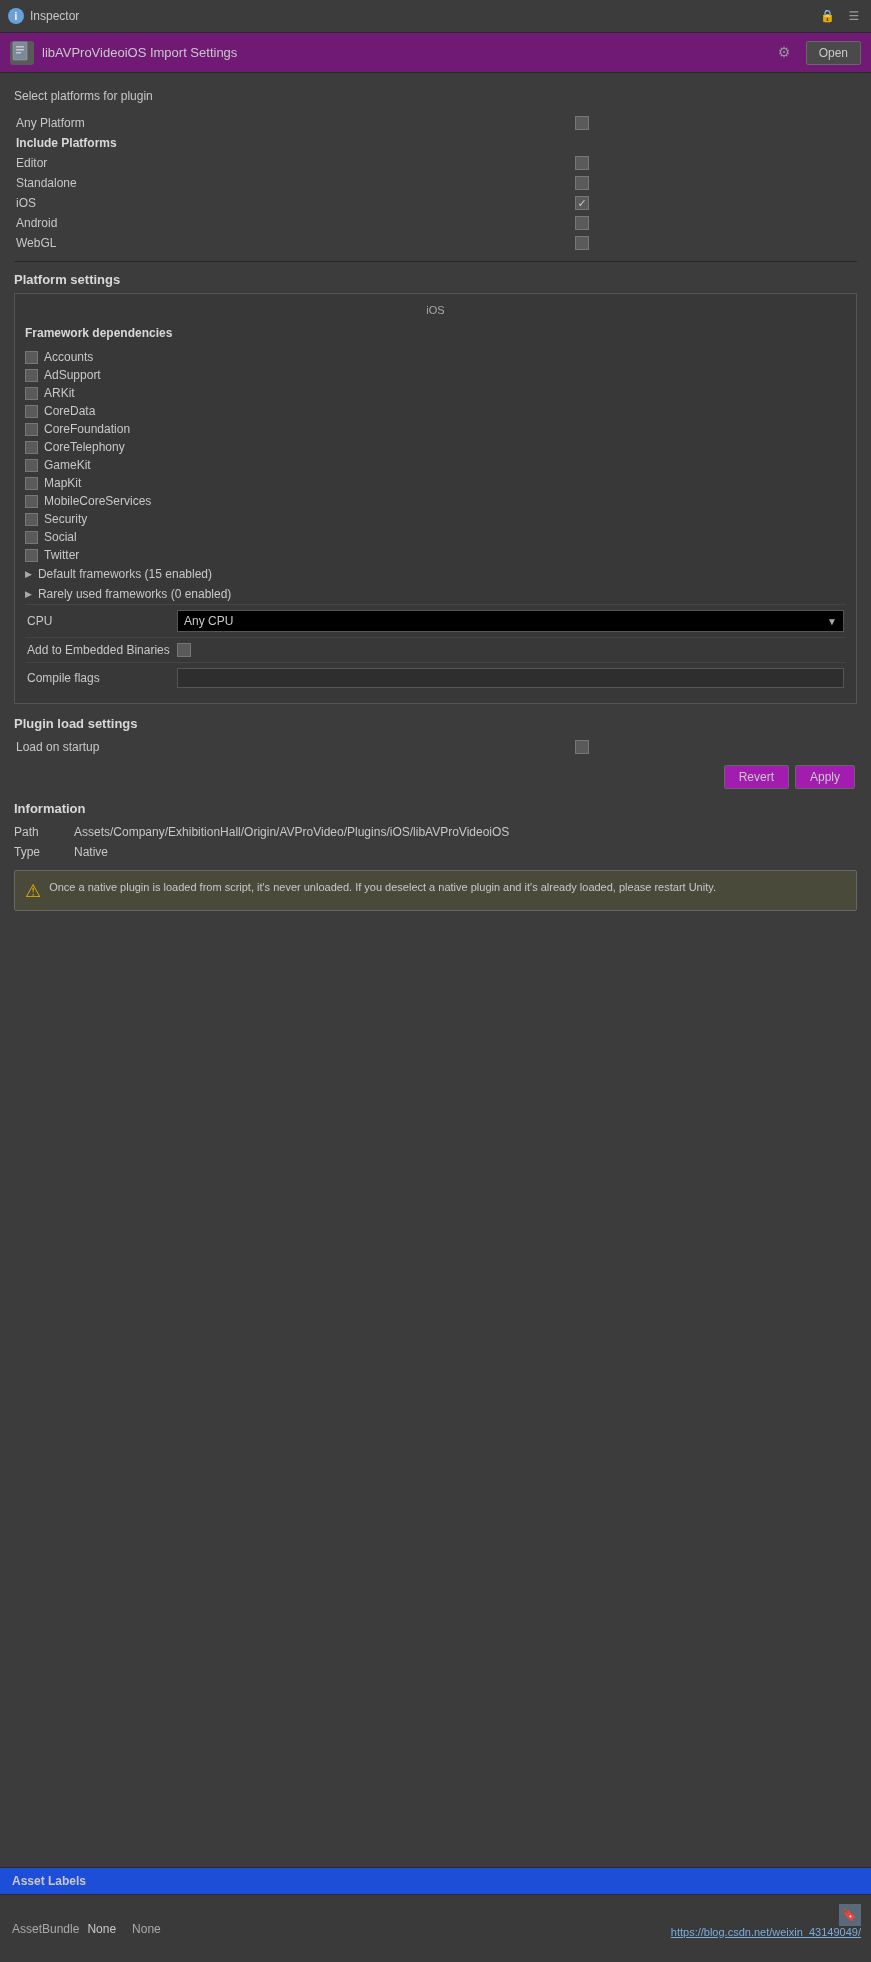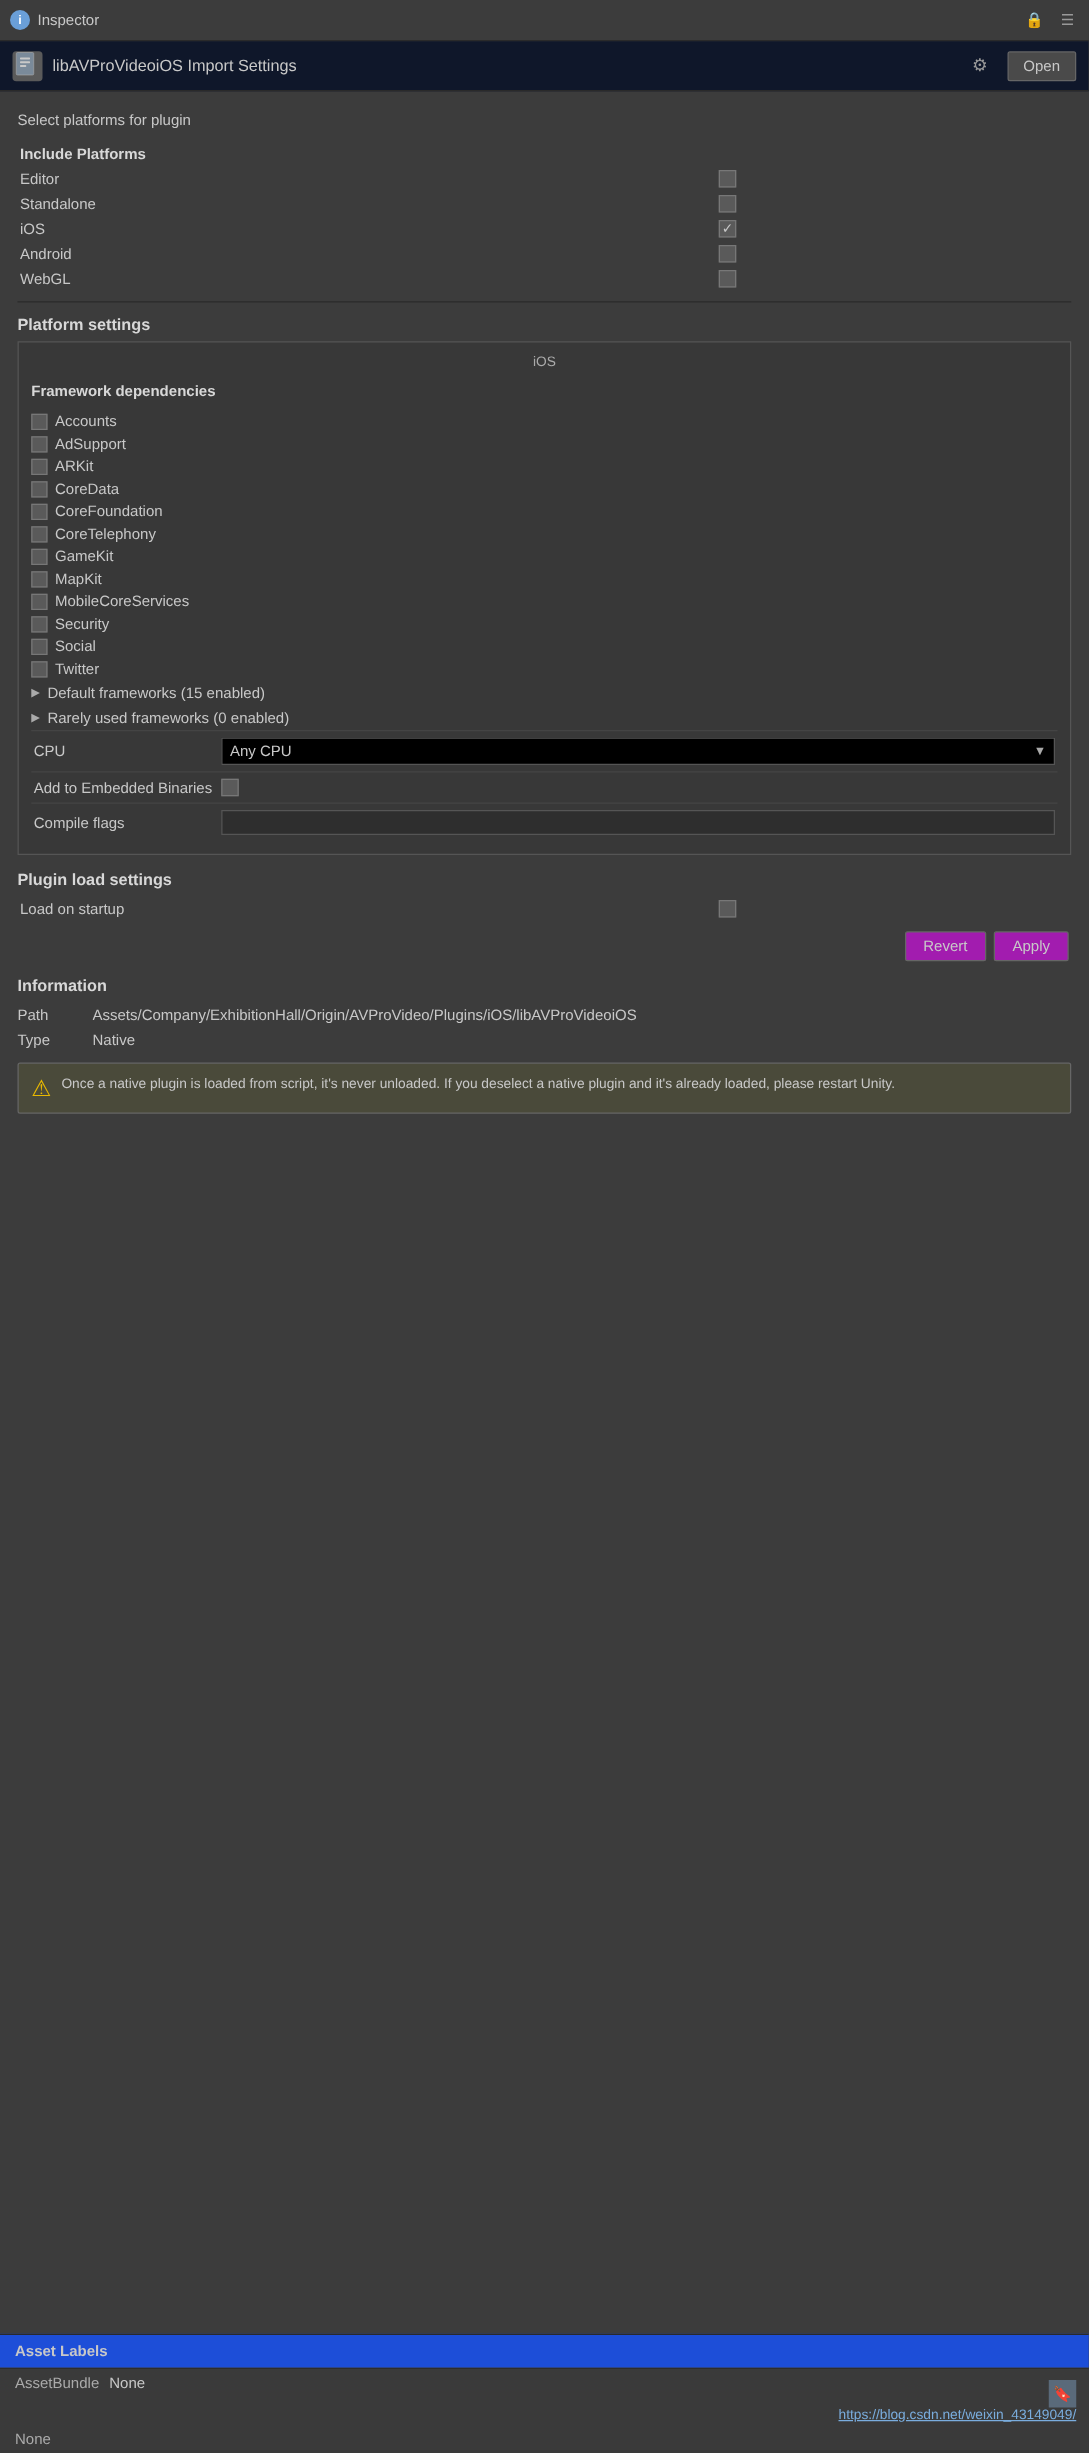--- a/index.html
+++ b/index.html
@@ -48,21 +48,21 @@
       display: flex; align-items: center; justify-content: center;
       cursor: pointer;
     }
 
     
     .header-row {
       display: flex;
       align-items: center;
       justify-content: space-between;
       padding: 6px 10px;
-      background: #0f172a;
+      background: #701a75;
       border-bottom: 1px solid #2a2a2a;
       min-height: 40px;
     }
     .header-left {
       display: flex; align-items: center; gap: 8px;
     }
     .file-icon {
       width: 24px; height: 24px;
       background: #5a5a5a;
       border-radius: 3px;
@@ -327,21 +327,21 @@
       align-items: center;
       padding: 0 12px;
       justify-content: space-between;
     }
     .bottom-right-link {
       font-size: 11px;
       color: #7aadde;
       text-decoration: underline;
     }
     .bottom-left-row {
-      display: flex; gap: 31px; flex-direction: column;
+      display: flex; gap: 16px;
     }
     .asset-bundle-row {
       display: flex; align-items: center; gap: 8px;
     }
     .asset-bundle-label { color: #aaa; }
     .bottom-none { color: #c8c8c8; }
   </style>
 </head>
 <body>
 
@@ -371,20 +371,26 @@
   <div style="display:flex;align-items:center;gap:10px;">
     <div class="gear-icon">⚙</div>
     <button class="open-btn">Open</button>
   </div>
 </div>
 
 <div class="content">
 
   <div class="section-title">Select platforms for plugin</div>
 
+  <div class="platform-row">
+    <span class="platform-label">Any Platform</span>
+    <div class="checkbox-spacer">
+      <div class="checkbox"></div>
+    </div>
+  </div>
 
   <div class="platform-row">
     <span class="platform-label bold">Include Platforms</span>
     <div class="checkbox-spacer"></div>
   </div>
 
   <div class="platform-row">
     <span class="platform-label">Editor</span>
     <div class="checkbox-spacer">
       <div class="checkbox"></div>

